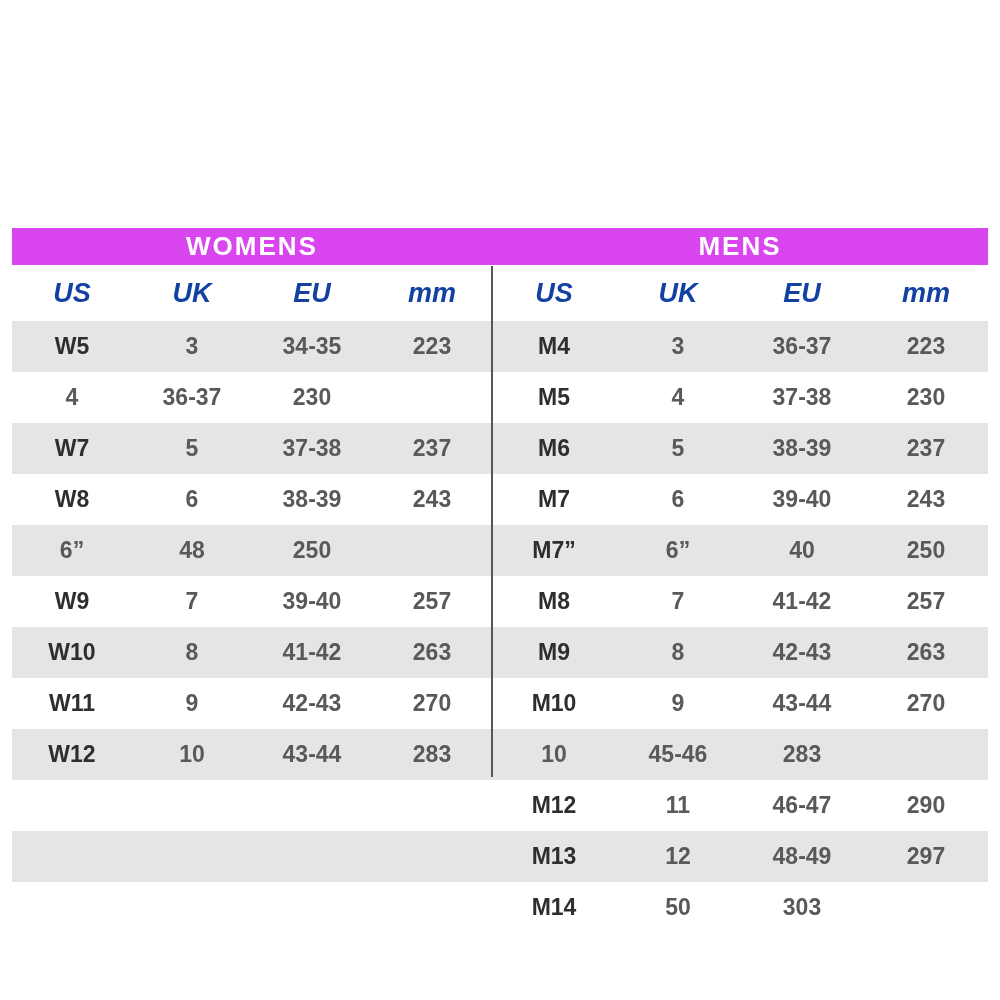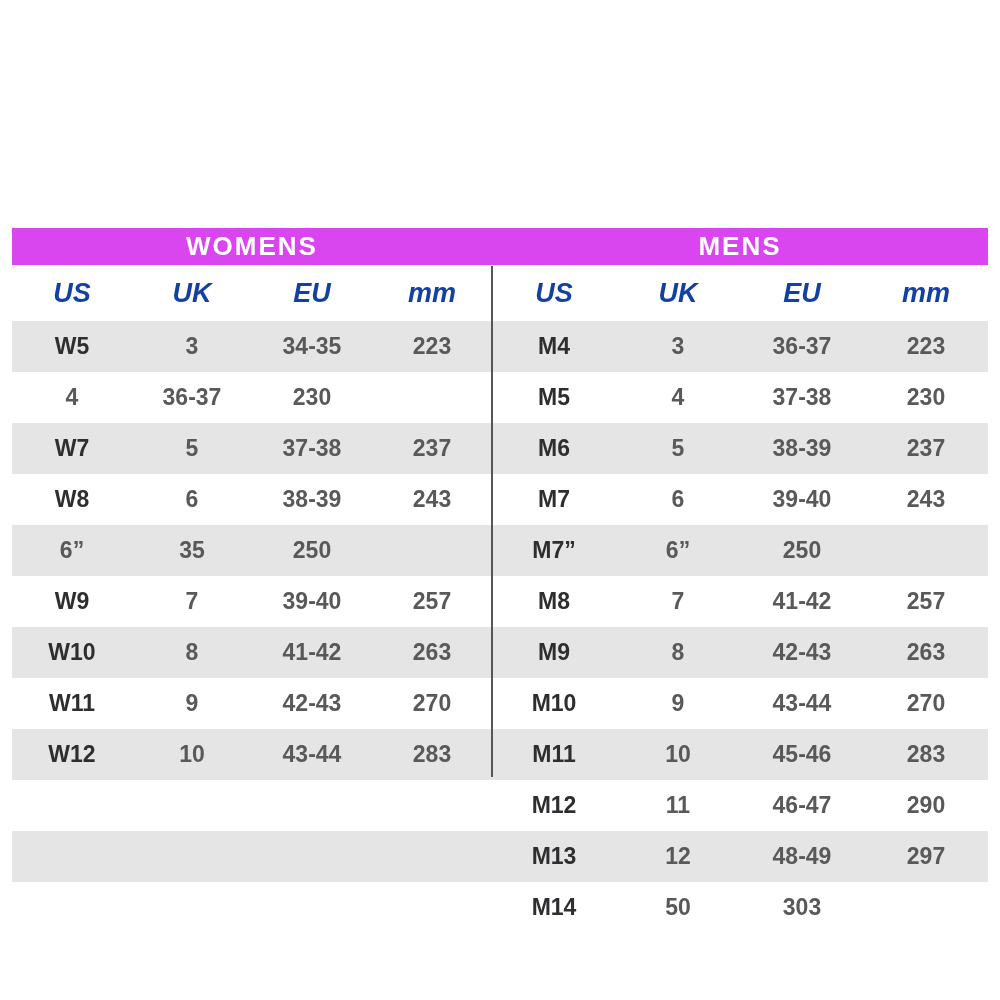--- a/index.html
+++ b/index.html
@@ -98,21 +98,21 @@
             <div class="cell">237</div>
           </div>
           <div class="row">
             <div class="cell first">W8</div>
             <div class="cell">6</div>
             <div class="cell">38-39</div>
             <div class="cell">243</div>
           </div>
           <div class="row">
             <div class="cell">6”</div>
-            <div class="cell">35</div>
+            <div class="cell">48</div>
             <div class="cell">250</div>
           </div>
           <div class="row">
             <div class="cell first">W9</div>
             <div class="cell">7</div>
             <div class="cell">39-40</div>
             <div class="cell">257</div>
           </div>
           <div class="row">
             <div class="cell first">W10</div>
@@ -172,20 +172,21 @@
           </div>
           <div class="row">
             <div class="cell first">M7</div>
             <div class="cell">6</div>
             <div class="cell">39-40</div>
             <div class="cell">243</div>
           </div>
           <div class="row">
             <div class="cell first">M7”</div>
             <div class="cell">6”</div>
+            <div class="cell">40</div>
             <div class="cell">250</div>
           </div>
           <div class="row">
             <div class="cell first">M8</div>
             <div class="cell">7</div>
             <div class="cell">41-42</div>
             <div class="cell">257</div>
           </div>
           <div class="row">
             <div class="cell first">M9</div>
@@ -193,21 +194,20 @@
             <div class="cell">42-43</div>
             <div class="cell">263</div>
           </div>
           <div class="row">
             <div class="cell first">M10</div>
             <div class="cell">9</div>
             <div class="cell">43-44</div>
             <div class="cell">270</div>
           </div>
           <div class="row">
-            <div class="cell first">M11</div>
             <div class="cell">10</div>
             <div class="cell">45-46</div>
             <div class="cell">283</div>
           </div>
           <div class="row">
             <div class="cell first">M12</div>
             <div class="cell">11</div>
             <div class="cell">46-47</div>
             <div class="cell">290</div>
           </div>

